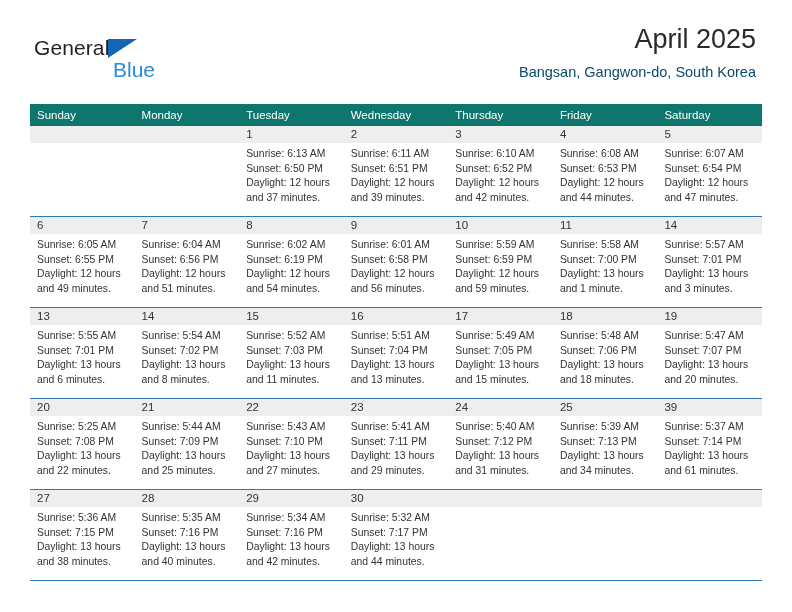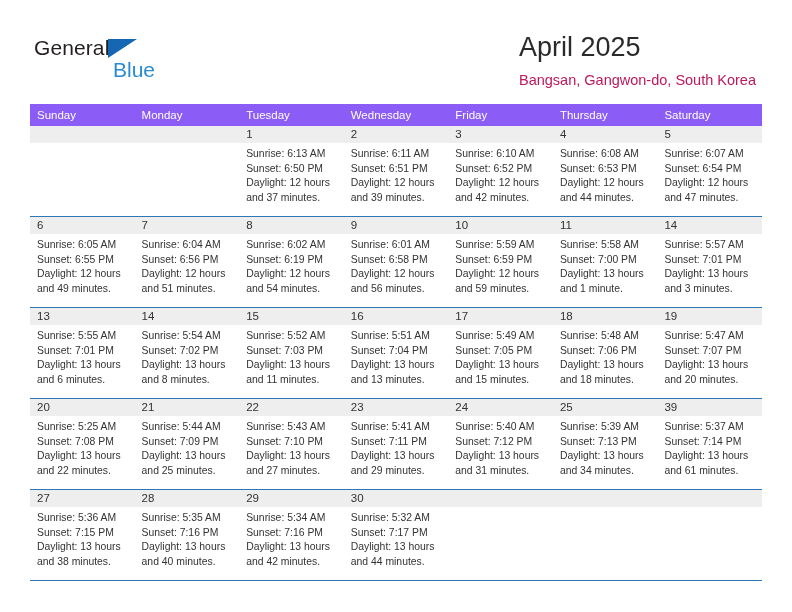--- a/index.html
+++ b/index.html
@@ -60,48 +60,48 @@
     top: 22px;
     font-size: 21px;
     color: #2b8ad4;
     line-height: 24px;
     margin-left: 22px;
   }
 
   .title-block {
     position: absolute;
     right: 36px;
-    top: 30px;
-    text-align: left;
+    top: 22px;
+    text-align: right;
   }
   .cal-title {
     font-size: 27px;
     color: #2a2a2a;
     line-height: 34px;
     white-space: nowrap;
   }
   .cal-subtitle {
     margin-top: 7px;
     font-size: 14.5px;
-    color: #be185d;
+    color: #0c4a6e;
     line-height: 18px;
     white-space: nowrap;
   }
 
   
   .calendar {
     position: absolute;
     left: 30px;
     top: 104px;
     width: 732px;
   }
   .weekdays {
     display: flex;
     width: 100%;
-    background: #8b5cf6;
+    background: #0f766e;
     height: 22px;
     justify-content: center;
   }
   .weekday {
     flex: 1 1 0;
     color: #ffffff;
     font-size: 11.5px;
     line-height: 22px;
     padding-left: 7px;
     box-sizing: border-box;
@@ -174,22 +174,22 @@
     </div>
 
   </div>
 
   <div class="calendar">
     <div class="weekdays" id="weekday-row">
         <div class="weekday">Sunday</div>
         <div class="weekday">Monday</div>
         <div class="weekday">Tuesday</div>
         <div class="weekday">Wednesday</div>
+        <div class="weekday">Thursday</div>
         <div class="weekday">Friday</div>
-        <div class="weekday">Thursday</div>
         <div class="weekday">Saturday</div>
       </div>
     <div id="weeks-container">
         <div class="week">
           <div class="daycell empty">
             <div class="daynum-band">
               <span class="daynum"></span>
             </div>
           </div>
           <div class="daycell empty">

